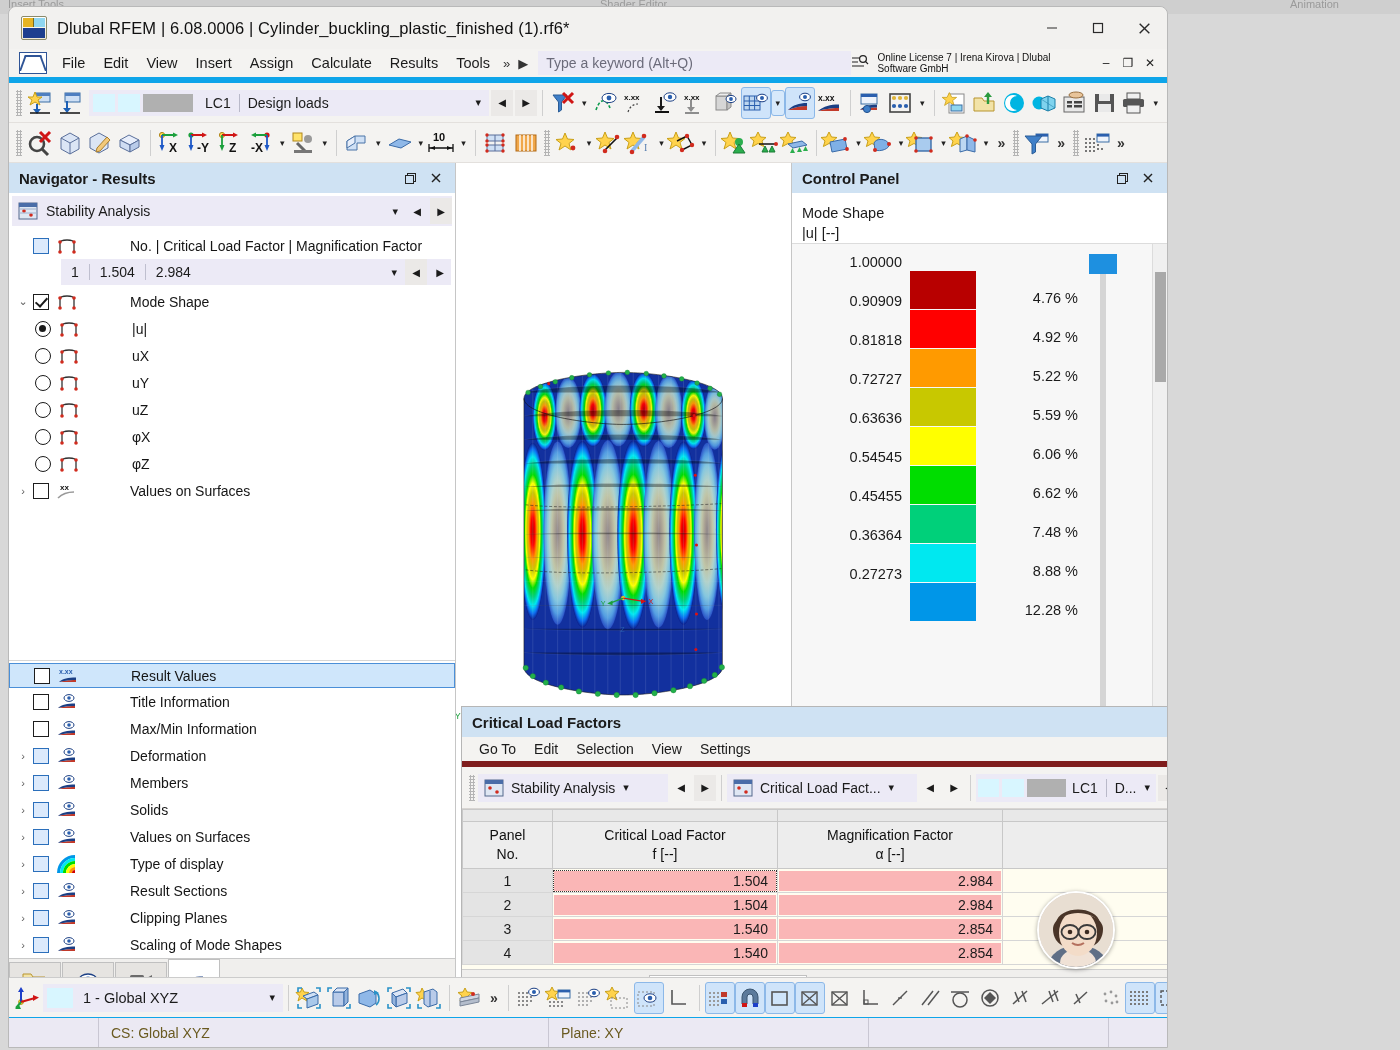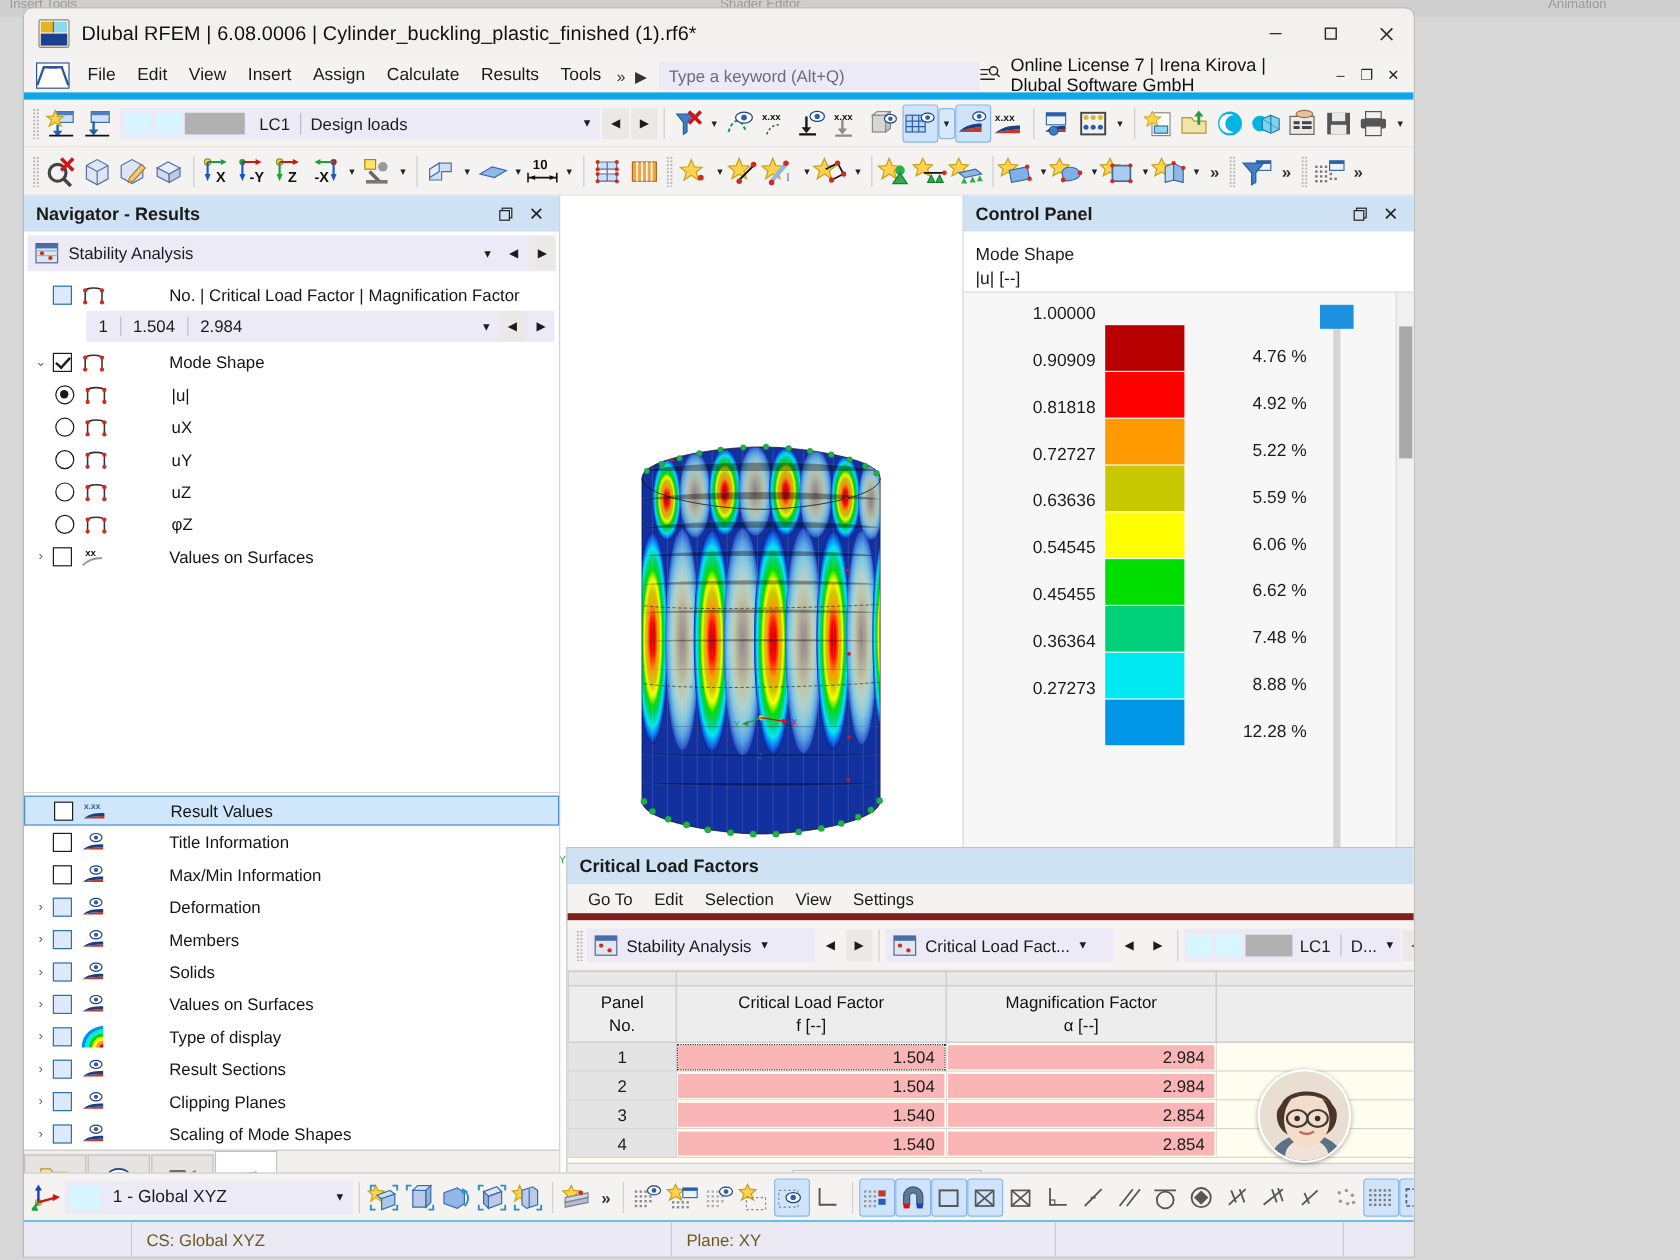--- a/index.html
+++ b/index.html
@@ -15,21 +15,21 @@
   
   .behind {
     position: absolute; left: 0; top: 0; width: 1400px; height: 14px;
     background: #cfcfcf; overflow: hidden;
   }
   .behind span {
     position: absolute; font-size: 11px; color: #9a9a9a; top: -2px;
   }
   
   .window {
-    position: absolute; left: 19px; top: 6px; width: 1160px; height: 1042px;
+    position: absolute; left: 8px; top: 6px; width: 1160px; height: 1042px;
     background: #f4f3f1;
     border: 1px solid #b9b9b9;
     border-radius: 8px 8px 0 0;
     overflow: hidden;
   }
   
   .titlebar {
     height: 42px; background: #f2f1ef;
     display: flex; align-items: center;
     border-radius: 7px 7px 0 0;
@@ -84,21 +84,21 @@
     padding: 4px 9px; font-size: 14.5px; color: #1a1a1a; cursor: default;
   }
   .menu-chev { padding: 2px 4px; color: #333; font-size: 13px; }
   .search-box {
     margin-left: 6px; width: 350px; height: 24px;
     background: #eceaf6; border: none; display: flex; align-items: center;
     padding-left: 8px; font-size: 14px; color: #6b6b7a;
   }
   .lic-wrap { margin-left: auto; display: flex; align-items: center; padding-right: 6px; }
   .lic-icon { margin-right: 8px; color: #222; font-size: 14px; }
-  .lic-text { font-size: 15px; color: #111; }
+  .lic-text { font-size: 10px; color: #111; }
   .mini-btns { display: flex; margin-left: 8px; }
   .mini-btn {
     width: 22px; height: 26px; display: flex; align-items: center; justify-content: center;
     font-size: 12px; color: #222;
   }
   
   .tbar {
     height: 40px; display: flex; align-items: center;
     background: #f4f3f1; border-bottom: 1px solid #e3e0dd;
     padding-left: 4px; overflow: hidden;
@@ -983,20 +983,33 @@
           <span class="surf-ico">
             <svg width="22" height="18" viewBox="0 0 22 18">
                 <path d="M3,15 L3,6 C3,2 17,2 17,6 L17,15" fill="none" stroke="#333" stroke-width="1.3"></path>
                 <circle cx="3" cy="5" r="1.8" fill="#d12b1e"></circle>
                 <circle cx="17" cy="5" r="1.8" fill="#d12b1e"></circle>
                 <circle cx="3" cy="15" r="1.8" fill="#d12b1e"></circle>
                 <circle cx="17" cy="15" r="1.8" fill="#d12b1e"></circle>
               </svg>
           </span>
           <span class="tlabel">uZ</span>
+        </div>
+        <div class="tnode" style="padding-left:26px">
+          <span class="rdo"></span>
+          <span class="surf-ico">
+            <svg width="22" height="18" viewBox="0 0 22 18">
+                <path d="M3,15 L3,6 C3,2 17,2 17,6 L17,15" fill="none" stroke="#333" stroke-width="1.3"></path>
+                <circle cx="3" cy="5" r="1.8" fill="#d12b1e"></circle>
+                <circle cx="17" cy="5" r="1.8" fill="#d12b1e"></circle>
+                <circle cx="3" cy="15" r="1.8" fill="#d12b1e"></circle>
+                <circle cx="17" cy="15" r="1.8" fill="#d12b1e"></circle>
+              </svg>
+          </span>
+          <span class="tlabel">φX</span>
         </div>
         <div class="tnode" style="padding-left:26px">
           <span class="rdo"></span>
           <span class="surf-ico">
             <svg width="22" height="18" viewBox="0 0 22 18">
                 <path d="M3,15 L3,6 C3,2 17,2 17,6 L17,15" fill="none" stroke="#333" stroke-width="1.3"></path>
                 <circle cx="3" cy="5" r="1.8" fill="#d12b1e"></circle>
                 <circle cx="17" cy="5" r="1.8" fill="#d12b1e"></circle>
                 <circle cx="3" cy="15" r="1.8" fill="#d12b1e"></circle>
                 <circle cx="17" cy="15" r="1.8" fill="#d12b1e"></circle>

